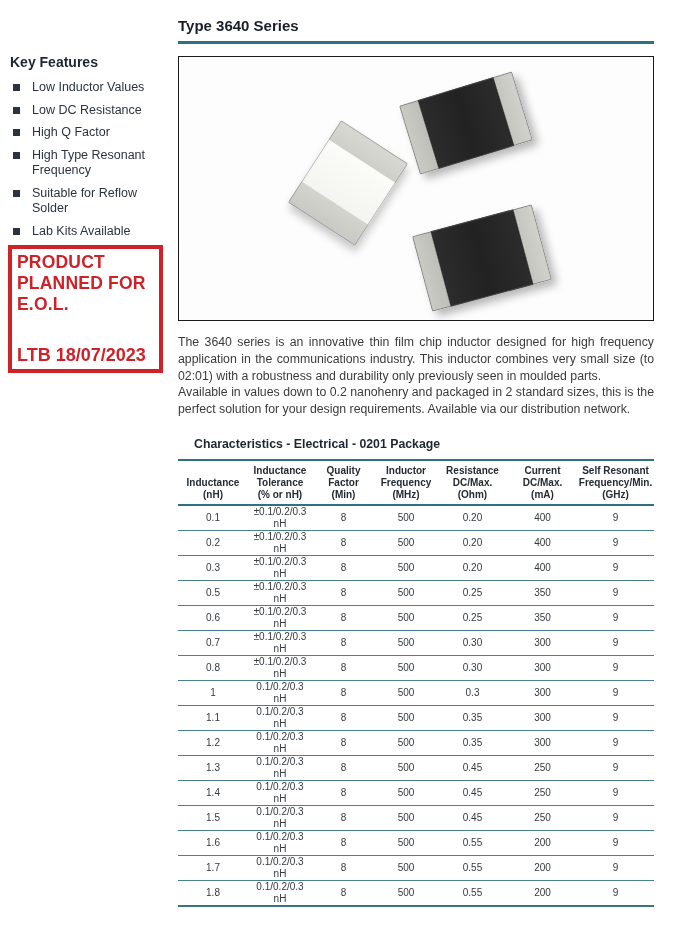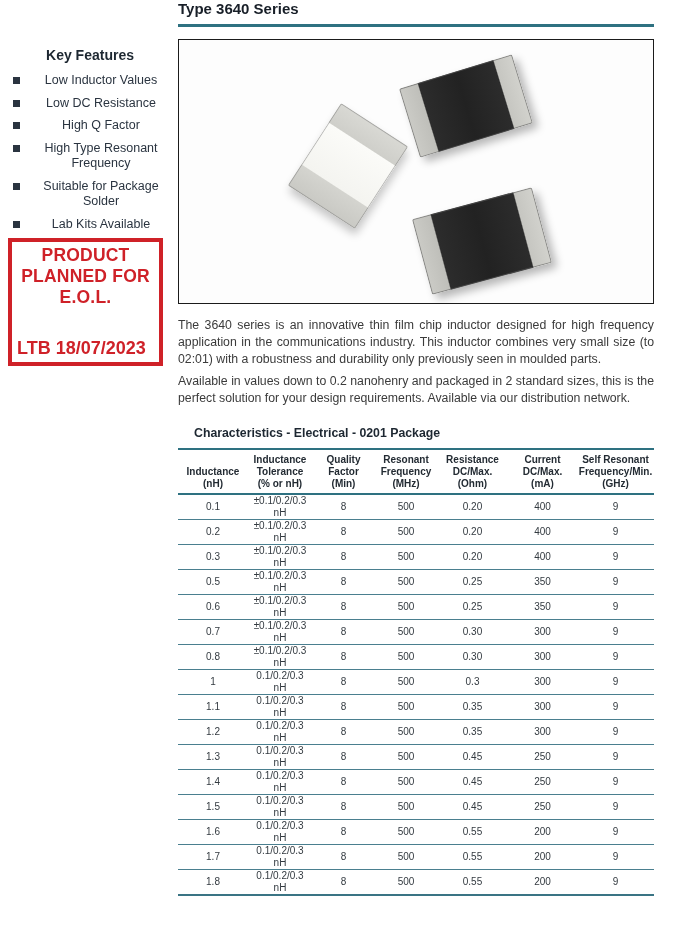--- a/index.html
+++ b/index.html
@@ -7,21 +7,21 @@
   body {
     width: 685px; height: 946px;
     font-family: "Liberation Sans", sans-serif;
     position: relative;
     color: #2a3440;
     overflow: hidden;
   }
   .page { position: absolute; left: 0; top: 0; width: 685px; height: 946px; background: #fff; }
 
   
-  .sidebar { position: absolute; left: 10px; top: 5px; width: 160px; text-align: center; }
+  .sidebar { position: absolute; left: 10px; top: 12px; width: 160px; }
   .kf-heading {
     margin-top: 42px;
     font-size: 14px; font-weight: bold; color: #1d2731;
   }
   .kf-list { margin-top: 10px; }
   .kf-item {
     position: relative;
     padding-left: 22px;
     margin-bottom: 7px;
     font-size: 12.5px; line-height: 15.5px; color: #2a3440;
@@ -38,21 +38,21 @@
     padding: 3px 5px;
     color: #cf2128;
     font-weight: bold;
   }
   .eol-message { font-size: 17.5px; line-height: 21px; letter-spacing: 0.2px; }
   .eol-ltb { position: absolute; left: 5px; bottom: 3px; font-size: 18px; }
 
   
   .main { position: absolute; left: 178px; top: 0; width: 476px; }
   .doc-title {
-    margin-top: 0;
+    margin-top: 17px;
     font-size: 15px; font-weight: bold; color: #181f28;
     padding-bottom: 7px;
     border-bottom: 3px solid #2e7181;
   }
 
   .image-box {
     margin-top: 12px;
     width: 476px; height: 265px;
     border: 1px solid #1b1b1b;
     background: #fdfdfd;
@@ -77,21 +77,21 @@
     transform: rotate(-15deg);
     background: linear-gradient(90deg, #cbcbc6 0%, #bfbfba 15%, #2c2c2c 16%, #222 50%, #2c2c2c 84%, #c6c6c1 85%, #d2d2cd 100%);
     box-shadow: 4px 6px 9px rgba(0,0,0,0.28), inset 0 0 0 1px rgba(90,90,90,0.6);
   }
 
   .desc p {
     font-size: 12.3px; line-height: 16.8px; color: #3b3b3b;
     text-align: justify;
   }
   .desc p.p1 { margin-top: 13px; }
-  .desc p.p2 { margin-top: 6px; }
+  .desc p.p2 { }
 
   .section-heading {
     margin-top: 19px;
     font-size: 12.3px; font-weight: bold; color: #1d2731; margin-left: 16px;
   }
 
   table.char-table {
     margin-top: 8px;
     width: 476px;
     border-collapse: collapse;
@@ -136,21 +136,21 @@
       <div class="kf-item">
         <span class="kf-bullet"></span>
         <span>High Q Factor</span>
       </div>
       <div class="kf-item">
         <span class="kf-bullet"></span>
         <span>High Type Resonant Frequency</span>
       </div>
       <div class="kf-item">
         <span class="kf-bullet"></span>
-        <span>Suitable for Package Solder</span>
+        <span>Suitable for Reflow Solder</span>
       </div>
       <div class="kf-item">
         <span class="kf-bullet"></span>
         <span>Lab Kits Available</span>
       </div>
     </div>
 
     <div class="eol-box">
       <div class="eol-message">PRODUCT PLANNED FOR E.O.L.</div>
       <div class="eol-ltb">LTB 18/07/2023</div>
@@ -186,21 +186,21 @@
       <thead>
         <tr>
           <th>Inductance
 (nH)</th>
           <th>Inductance
 Tolerance
 (% or nH)</th>
           <th>Quality
 Factor
 (Min)</th>
-          <th>Resonant
+          <th>Inductor
 Frequency
 (MHz)</th>
           <th>Resistance
 DC/Max.
 (Ohm)</th>
           <th>Current
 DC/Max.
 (mA)</th>
           <th>Self Resonant
 Frequency/Min.

